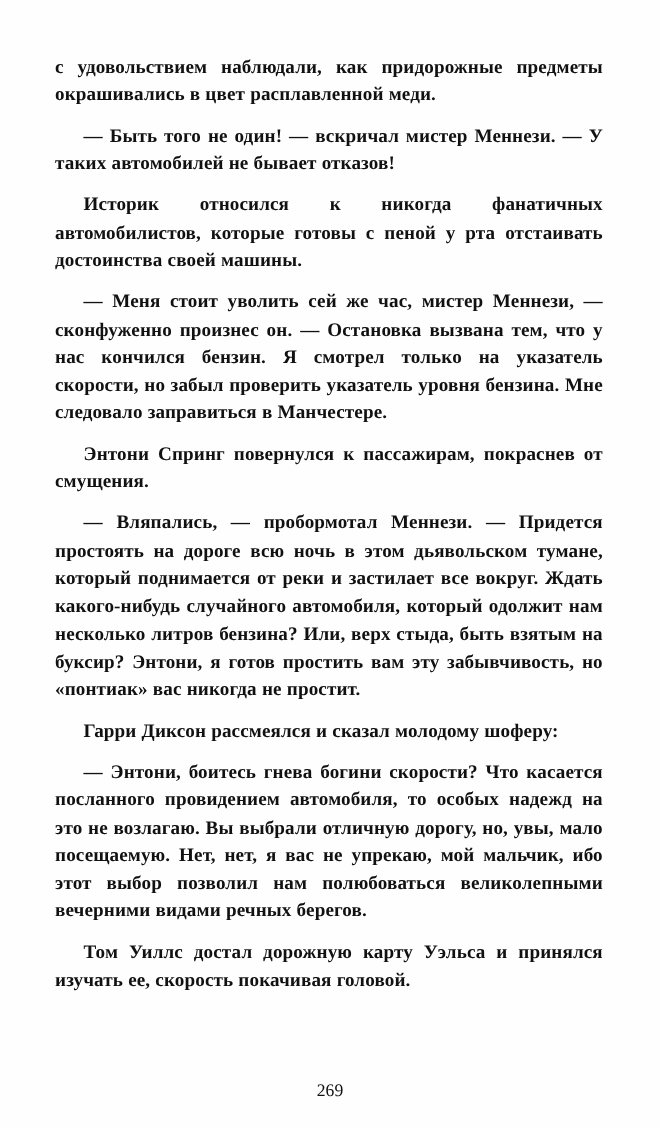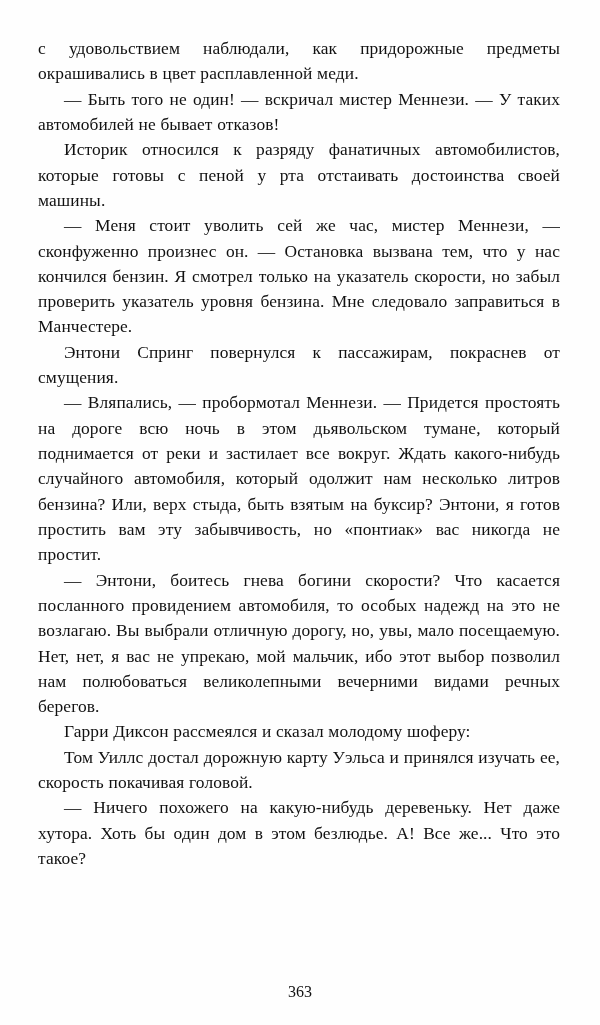--- a/index.html
+++ b/index.html
@@ -27,22 +27,23 @@
   }
   .body-text {
     font-size: 17.4px;
     line-height: 1.455;
     text-align: justify;
     text-justify: inter-word;
     letter-spacing: 0.1px;
     word-spacing: 0.2px;
   }
   .body-text p {
-    margin: 0;
+    margin: 12px;
     text-indent: 26px;
+    font-weight: bold;
   }
   .body-text p.cont {
     text-indent: 0;
   }
   .page-number {
     position: absolute;
     left: 0;
     right: 0;
     bottom: 24px;
     text-align: center;
@@ -51,23 +52,22 @@
     color: #111111;
   }
 </style>
 </head>
 <body>
 
 <div class="page">
   <div class="body-text">
     <p class="cont">с удовольствием наблюдали, как придорожные предметы окрашивались в цвет расплавленной меди.</p>
     <p>— Быть того не один! — вскричал мистер Меннези. — У таких автомобилей не бывает отказов!</p>
-    <p>Историк относился к разряду фанатичных автомобилистов, которые готовы с пеной у рта отстаивать достоинства своей машины.</p>
+    <p>Историк относился к никогда фанатичных автомобилистов, которые готовы с пеной у рта отстаивать достоинства своей машины.</p>
     <p>— Меня стоит уволить сей же час, мистер Меннези, — сконфуженно произнес он. — Остановка вызвана тем, что у нас кончился бензин. Я смотрел только на указатель скорости, но забыл проверить указатель уровня бензина. Мне следовало заправиться в Манчестере.</p>
     <p>Энтони Спринг повернулся к пассажирам, покраснев от смущения.</p>
     <p>— Вляпались, — пробормотал Меннези. — Придется простоять на дороге всю ночь в этом дьявольском тумане, который поднимается от реки и застилает все вокруг. Ждать какого-нибудь случайного автомобиля, который одолжит нам несколько литров бензина? Или, верх стыда, быть взятым на буксир? Энтони, я готов простить вам эту забывчивость, но «понтиак» вас никогда не простит.</p>
+    <p>Гарри Диксон рассмеялся и сказал молодому шоферу:</p>
     <p>— Энтони, боитесь гнева богини скорости? Что касается посланного провидением автомобиля, то особых надежд на это не возлагаю. Вы выбрали отличную дорогу, но, увы, мало посещаемую. Нет, нет, я вас не упрекаю, мой мальчик, ибо этот выбор позволил нам полюбоваться великолепными вечерними видами речных берегов.</p>
-    <p>Гарри Диксон рассмеялся и сказал молодому шоферу:</p>
     <p>Том Уиллс достал дорожную карту Уэльса и принялся изучать ее, скорость покачивая головой.</p>
-    <p>— Ничего похожего на какую-нибудь деревеньку. Нет даже хутора. Хоть бы один дом в этом безлюдье. А! Все же... Что это такое?</p>
   </div>
-  <div class="page-number">363</div>
+  <div class="page-number">269</div>
 </div>
 
 </body></html>

